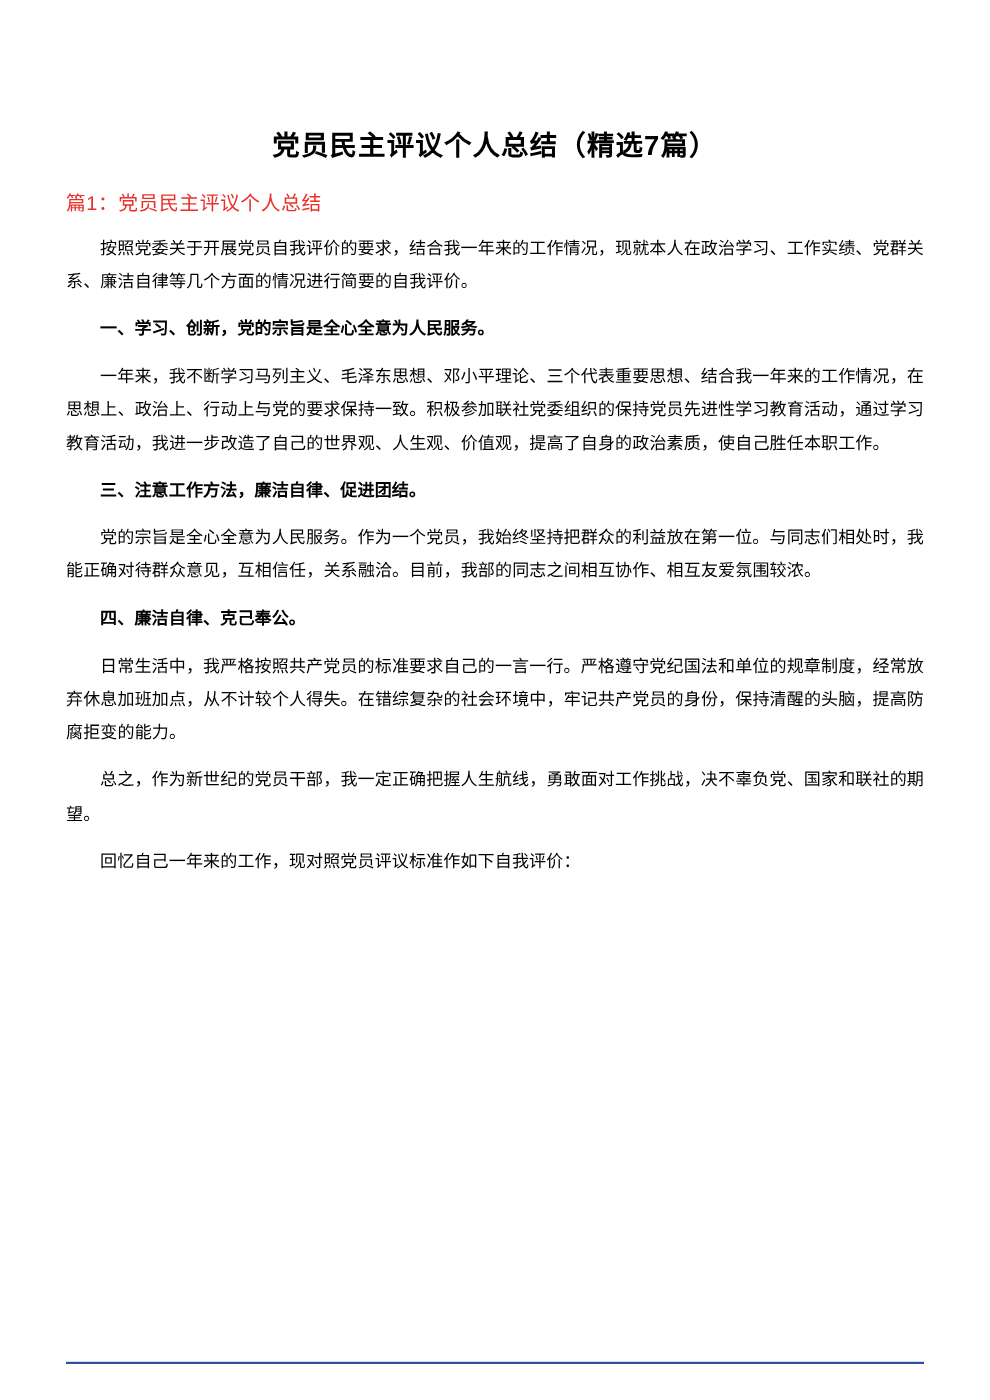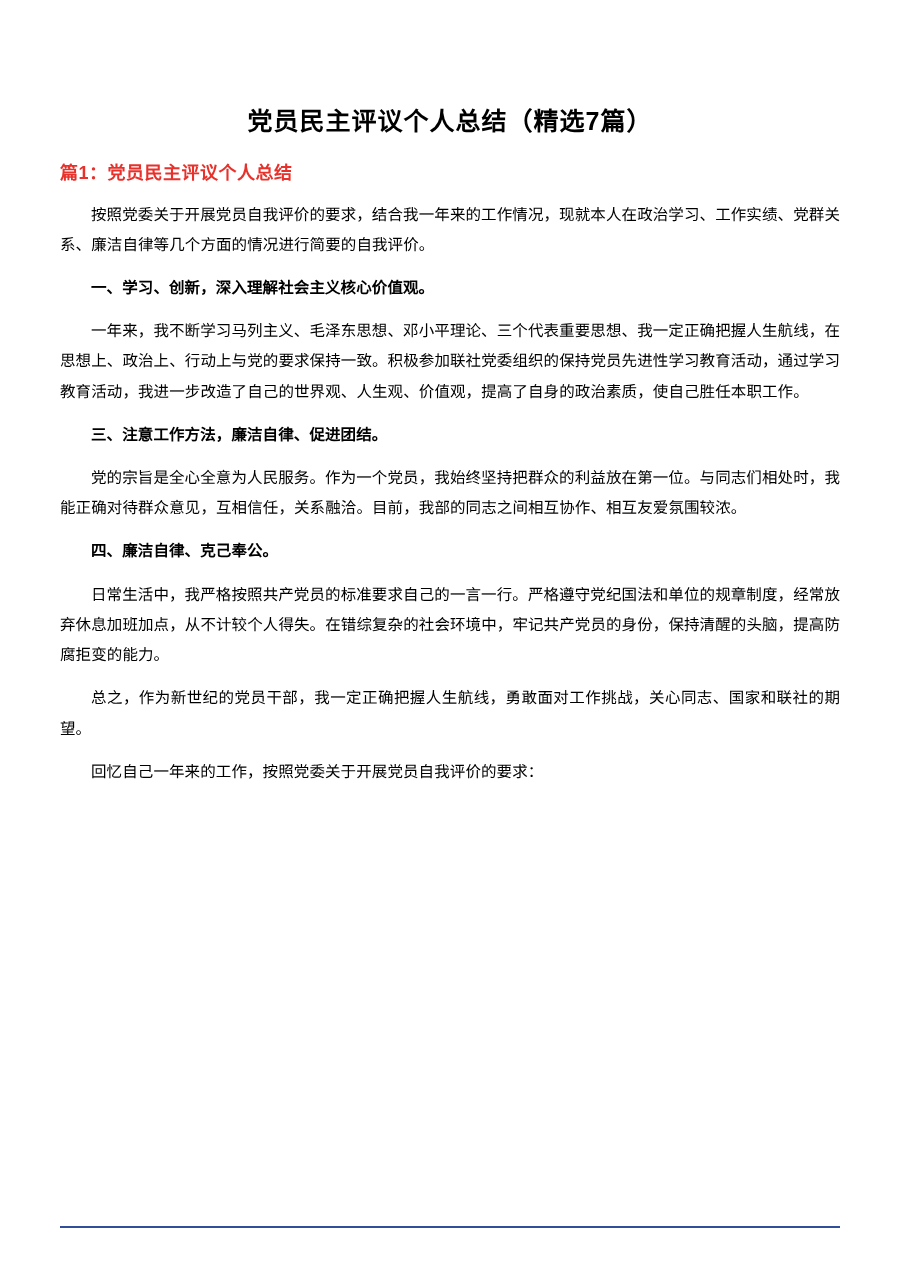--- a/index.html
+++ b/index.html
@@ -20,43 +20,44 @@
     width: 900px;
     height: 1273px;
     box-sizing: border-box;
     padding: 0 60px;
   }
   .doc-title {
     text-align: center;
     font-size: 25px;
     font-weight: bold;
     letter-spacing: 1px;
-    margin: 0;
+    margin: 12px;
     padding-top: 105px;
     line-height: 1.3;
     color: #000;
   }
   .section-heading {
     color: #e8312b;
     font-size: 18px;
-    font-weight: bold;
+    font-weight: normal;
     margin: 22px 0 0 0;
     line-height: 1.5;
     letter-spacing: 0.5px;
   }
   .para {
     font-size: 15.5px;
     line-height: 1.95;
     margin: 13px 0 0 0;
     text-align: justify;
     color: #000;
     letter-spacing: 0.1px;
   }
   .para.indent {
     text-indent: 2em;
+    font-family: Liberation Mono, monospace;
   }
   .para.bold {
     font-weight: bold;
   }
   .bottom-rule {
     position: absolute;
     left: 60px;
     right: 60px;
     bottom: 45px;
     height: 2px;
@@ -66,27 +67,27 @@
 </head>
 <body>
 
 <div class="page">
 
   <h1 class="doc-title">党员民主评议个人总结（精选7篇）</h1>
 
   <div class="section">
     <h2 class="section-heading">篇1：党员民主评议个人总结</h2>
     <p class="para indent">按照党委关于开展党员自我评价的要求，结合我一年来的工作情况，现就本人在政治学习、工作实绩、党群关系、廉洁自律等几个方面的情况进行简要的自我评价。</p>
-    <p class="para indent bold">一、学习、创新，深入理解社会主义核心价值观。</p>
-    <p class="para indent">一年来，我不断学习马列主义、毛泽东思想、邓小平理论、三个代表重要思想、我一定正确把握人生航线，在思想上、政治上、行动上与党的要求保持一致。积极参加联社党委组织的保持党员先进性学习教育活动，通过学习教育活动，我进一步改造了自己的世界观、人生观、价值观，提高了自身的政治素质，使自己胜任本职工作。</p>
+    <p class="para indent bold">一、学习、创新，党的宗旨是全心全意为人民服务。</p>
+    <p class="para indent">一年来，我不断学习马列主义、毛泽东思想、邓小平理论、三个代表重要思想、结合我一年来的工作情况，在思想上、政治上、行动上与党的要求保持一致。积极参加联社党委组织的保持党员先进性学习教育活动，通过学习教育活动，我进一步改造了自己的世界观、人生观、价值观，提高了自身的政治素质，使自己胜任本职工作。</p>
     <p class="para indent bold">三、注意工作方法，廉洁自律、促进团结。</p>
     <p class="para indent">党的宗旨是全心全意为人民服务。作为一个党员，我始终坚持把群众的利益放在第一位。与同志们相处时，我能正确对待群众意见，互相信任，关系融洽。目前，我部的同志之间相互协作、相互友爱氛围较浓。</p>
     <p class="para indent bold">四、廉洁自律、克己奉公。</p>
     <p class="para indent">日常生活中，我严格按照共产党员的标准要求自己的一言一行。严格遵守党纪国法和单位的规章制度，经常放弃休息加班加点，从不计较个人得失。在错综复杂的社会环境中，牢记共产党员的身份，保持清醒的头脑，提高防腐拒变的能力。</p>
-    <p class="para indent">总之，作为新世纪的党员干部，我一定正确把握人生航线，勇敢面对工作挑战，关心同志、国家和联社的期望。</p>
+    <p class="para indent">总之，作为新世纪的党员干部，我一定正确把握人生航线，勇敢面对工作挑战，决不辜负党、国家和联社的期望。</p>
   </div>
 
   <div class="section">
-    <p class="para indent">回忆自己一年来的工作，按照党委关于开展党员自我评价的要求：</p>
+    <p class="para indent">回忆自己一年来的工作，现对照党员评议标准作如下自我评价：</p>
   </div>
 
   <div class="bottom-rule"></div>
 </div>
 
 </body></html>

